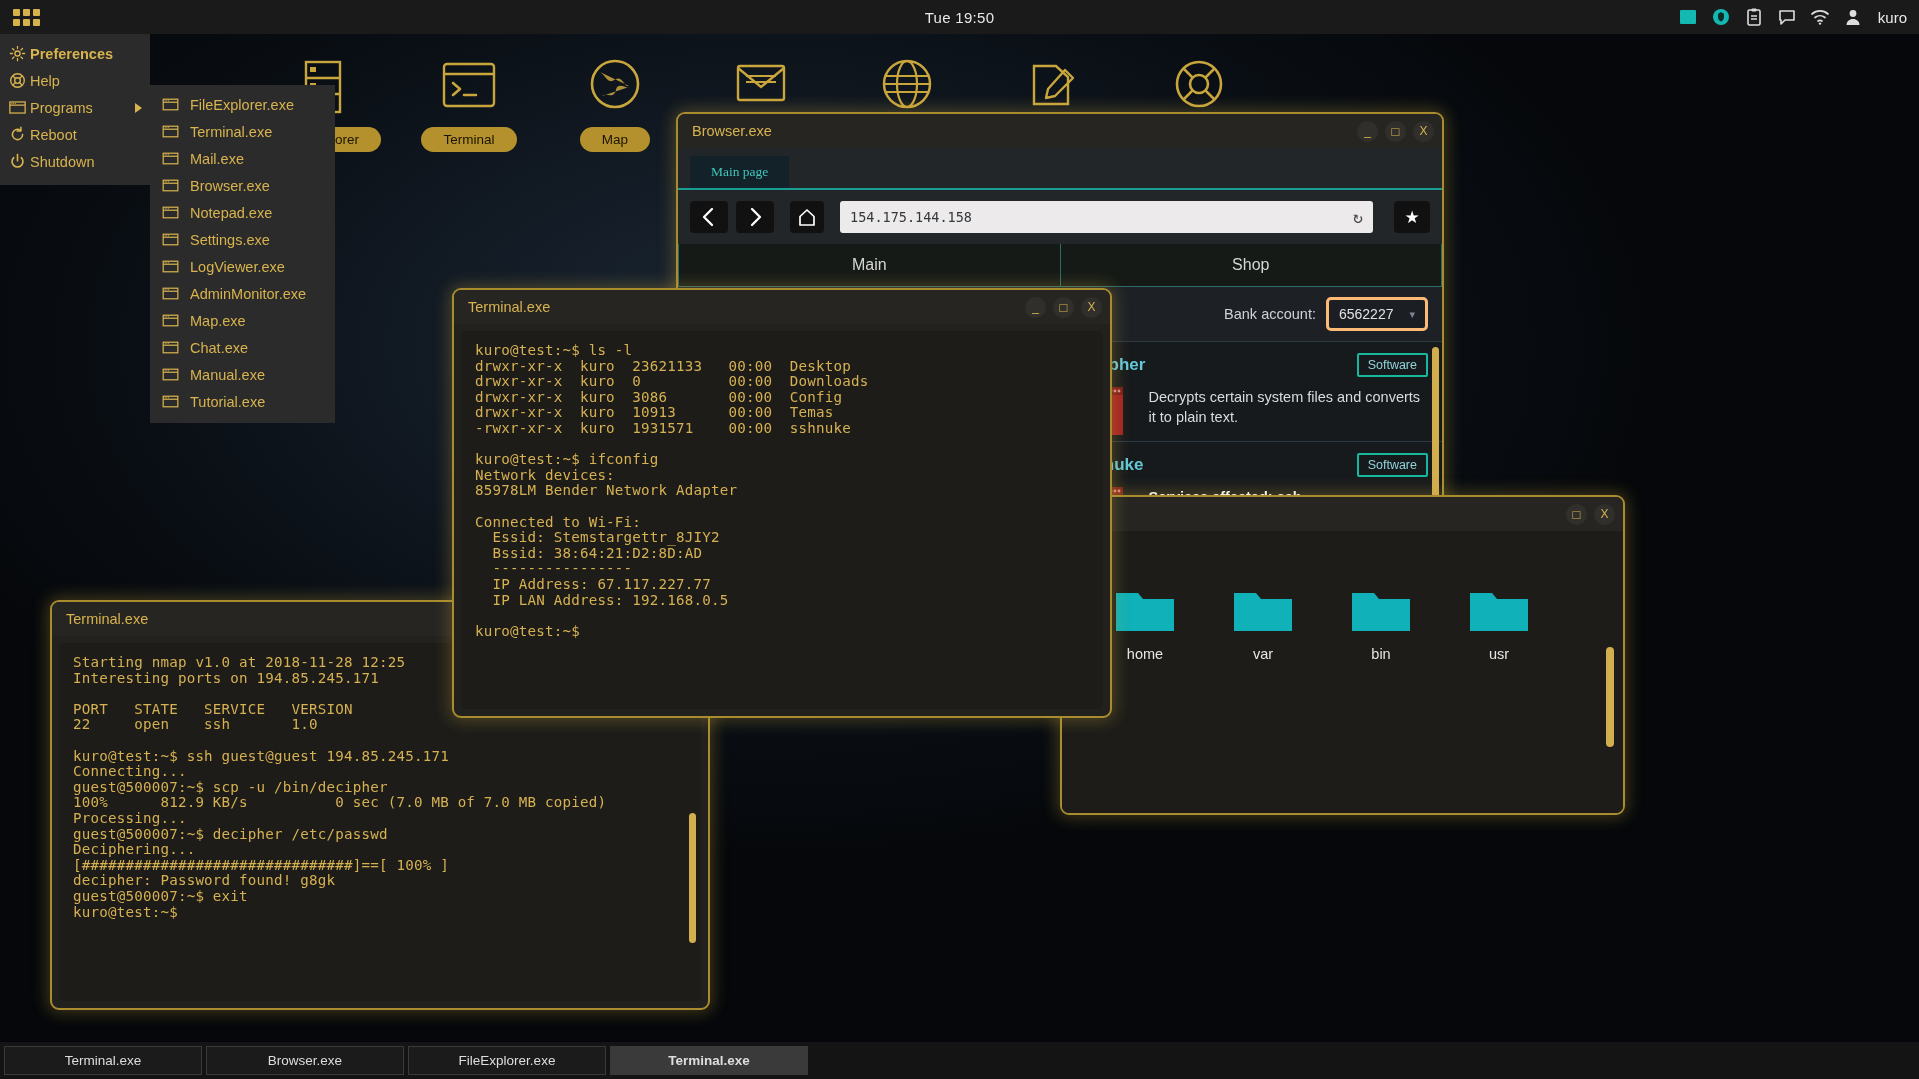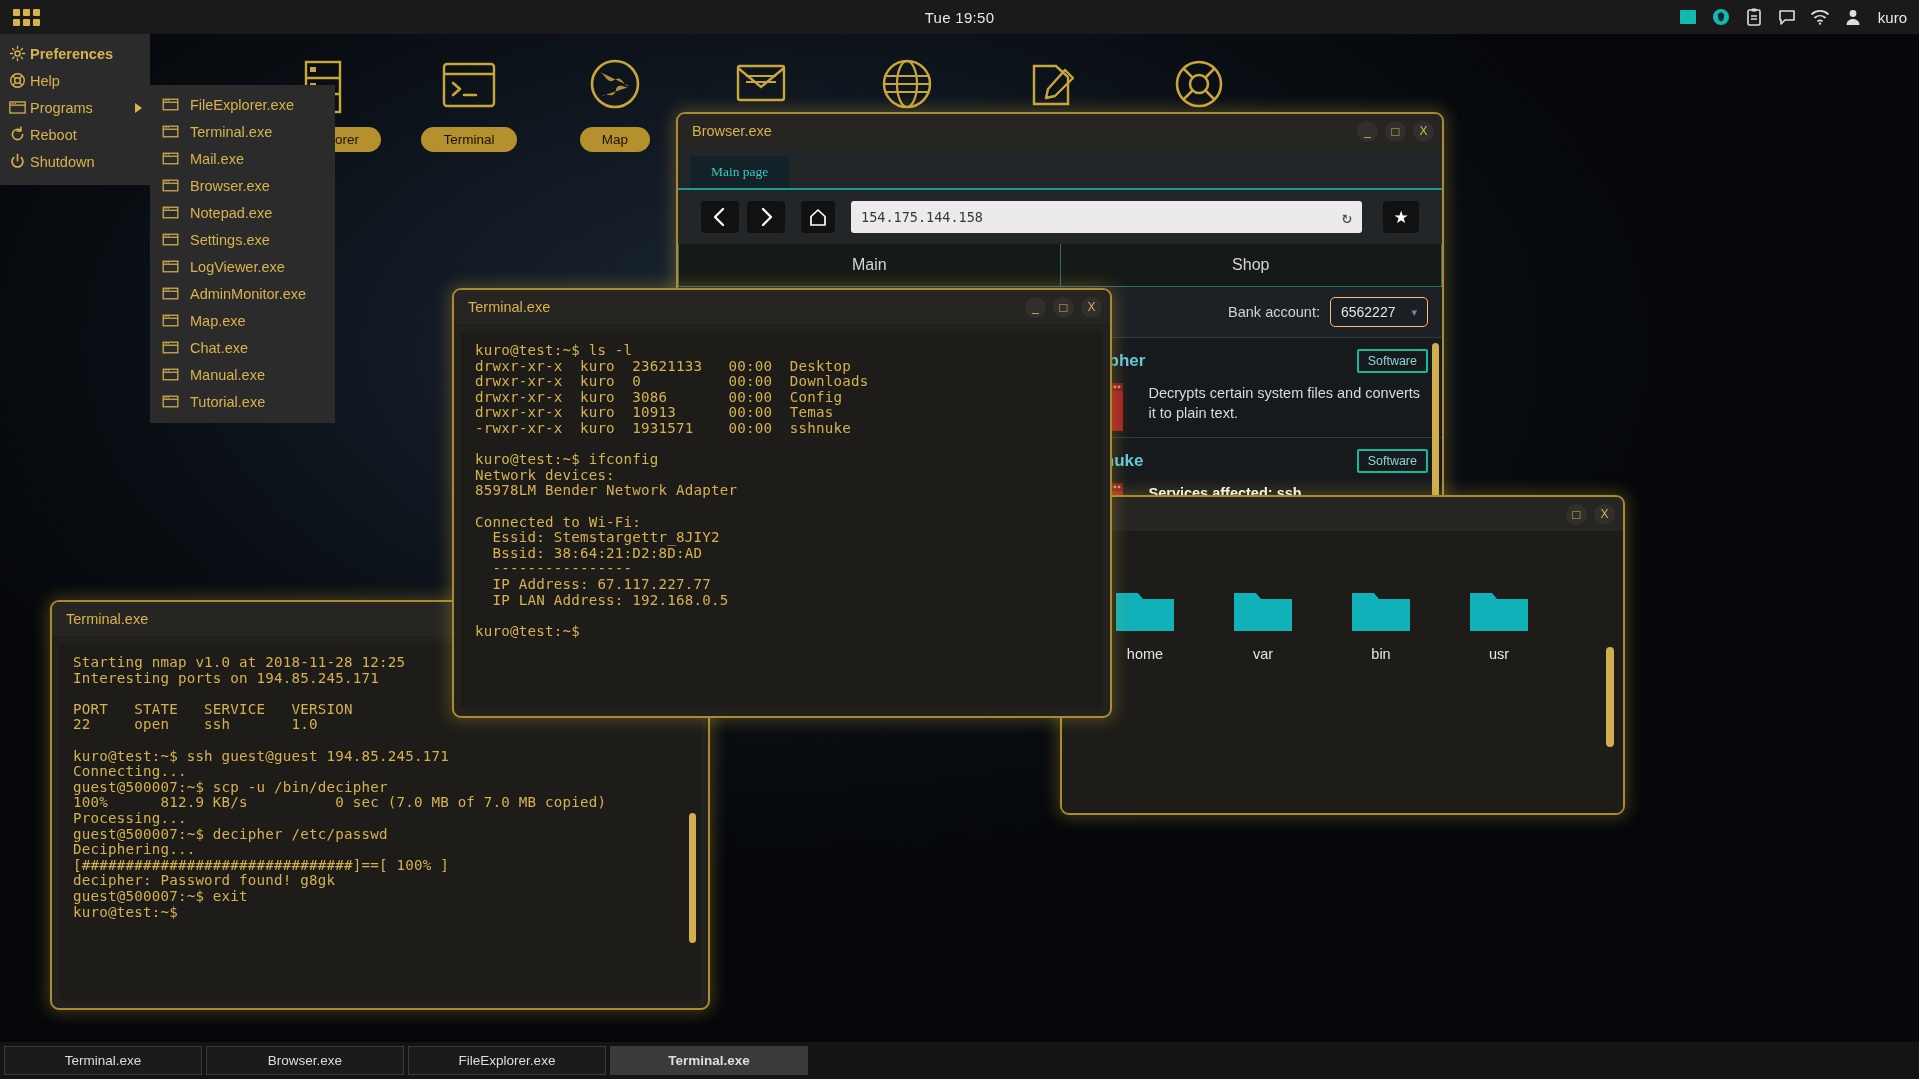--- a/index.html
+++ b/index.html
@@ -111,21 +111,21 @@
   }
 
   
   #browser { left: 676px; top: 112px; width: 768px; height: 580px; }
   .br-inner { background: #1e2227; height: calc(100% - 34px); position: relative; }
   .br-tabs { padding: 8px 12px 0 12px; background: #222629; border-bottom: 2px solid #1a9b94; display: flex; font-family: Liberation Serif, serif; }
   .br-tab {
     background: #122228; color: #3fc6bd; font-size: 13.5px;
     padding: 8px 21px; border-radius: 3px 3px 0 0; cursor: pointer;
   }
-  .br-nav { display: flex; align-items: center; gap: 8px; padding: 11px 23px; background: #222629; }
+  .br-nav { display: flex; align-items: center; gap: 8px; padding: 11px 12px; background: #222629; }
   .navbtn {
     width: 38px; height: 32px; background: #111; border-radius: 4px;
     display: flex; align-items: center; justify-content: center; cursor: pointer;
   }
   .navbtn.home { width: 34px; margin-left: 8px; }
   .urlbar {
     flex: 1; height: 32px; background: #eceaea; border-radius: 3px;
     display: flex; align-items: center; padding: 0 10px;
     color: #35393d; font-family: "DejaVu Sans Mono", monospace; font-size: 13.5px;
     margin-left: 8px;
@@ -137,21 +137,21 @@
   }
   .page { background: #1d2126; height: calc(100% - 112px); position: relative; overflow: hidden; }
   .page-tabs { display: flex; border-bottom: 1px solid #2f6b69; }
   .page-tab {
     flex: 1; text-align: center; color: #d6d6d6; font-size: 16px; padding: 12px 0;
     border-right: 1px solid #2f6b69; cursor: pointer; background: #151a17;
   }
   .page-tab:first-child { border-left: 1px solid #2f6b69; }
   .page-ctl { display: flex; align-items: center; padding: 10px 14px; gap: 10px; }
   .sel {
-    background: #1b1f24; border: 1px solid #fdba74; border-radius: 5px;
+    background: #1b1f24; border: 3px solid #fdba74; border-radius: 5px;
     color: #e2e2e2; font-size: 14px; padding: 6px 10px;
     display: flex; align-items: center; gap: 16px; cursor: pointer;
   }
   .sel .chev { color: #7b8490; font-size: 11px; }
   .bank-lbl { color: #cfd2d6; font-size: 14.5px; margin-left: auto; }
   .cards { display: flex; height: 300px; overflow: hidden; position: relative; }
   .col { flex: 1; border-top: 1px solid #2b3a45; }
   .card { border-bottom: 1px solid #2b3a45; padding: 11px 14px 13px 14px; background: #171a1d; }
   .card-hd { display: flex; align-items: center; }
   .card-name { color: #63c8d6; font-size: 17px; font-weight: bold; }

